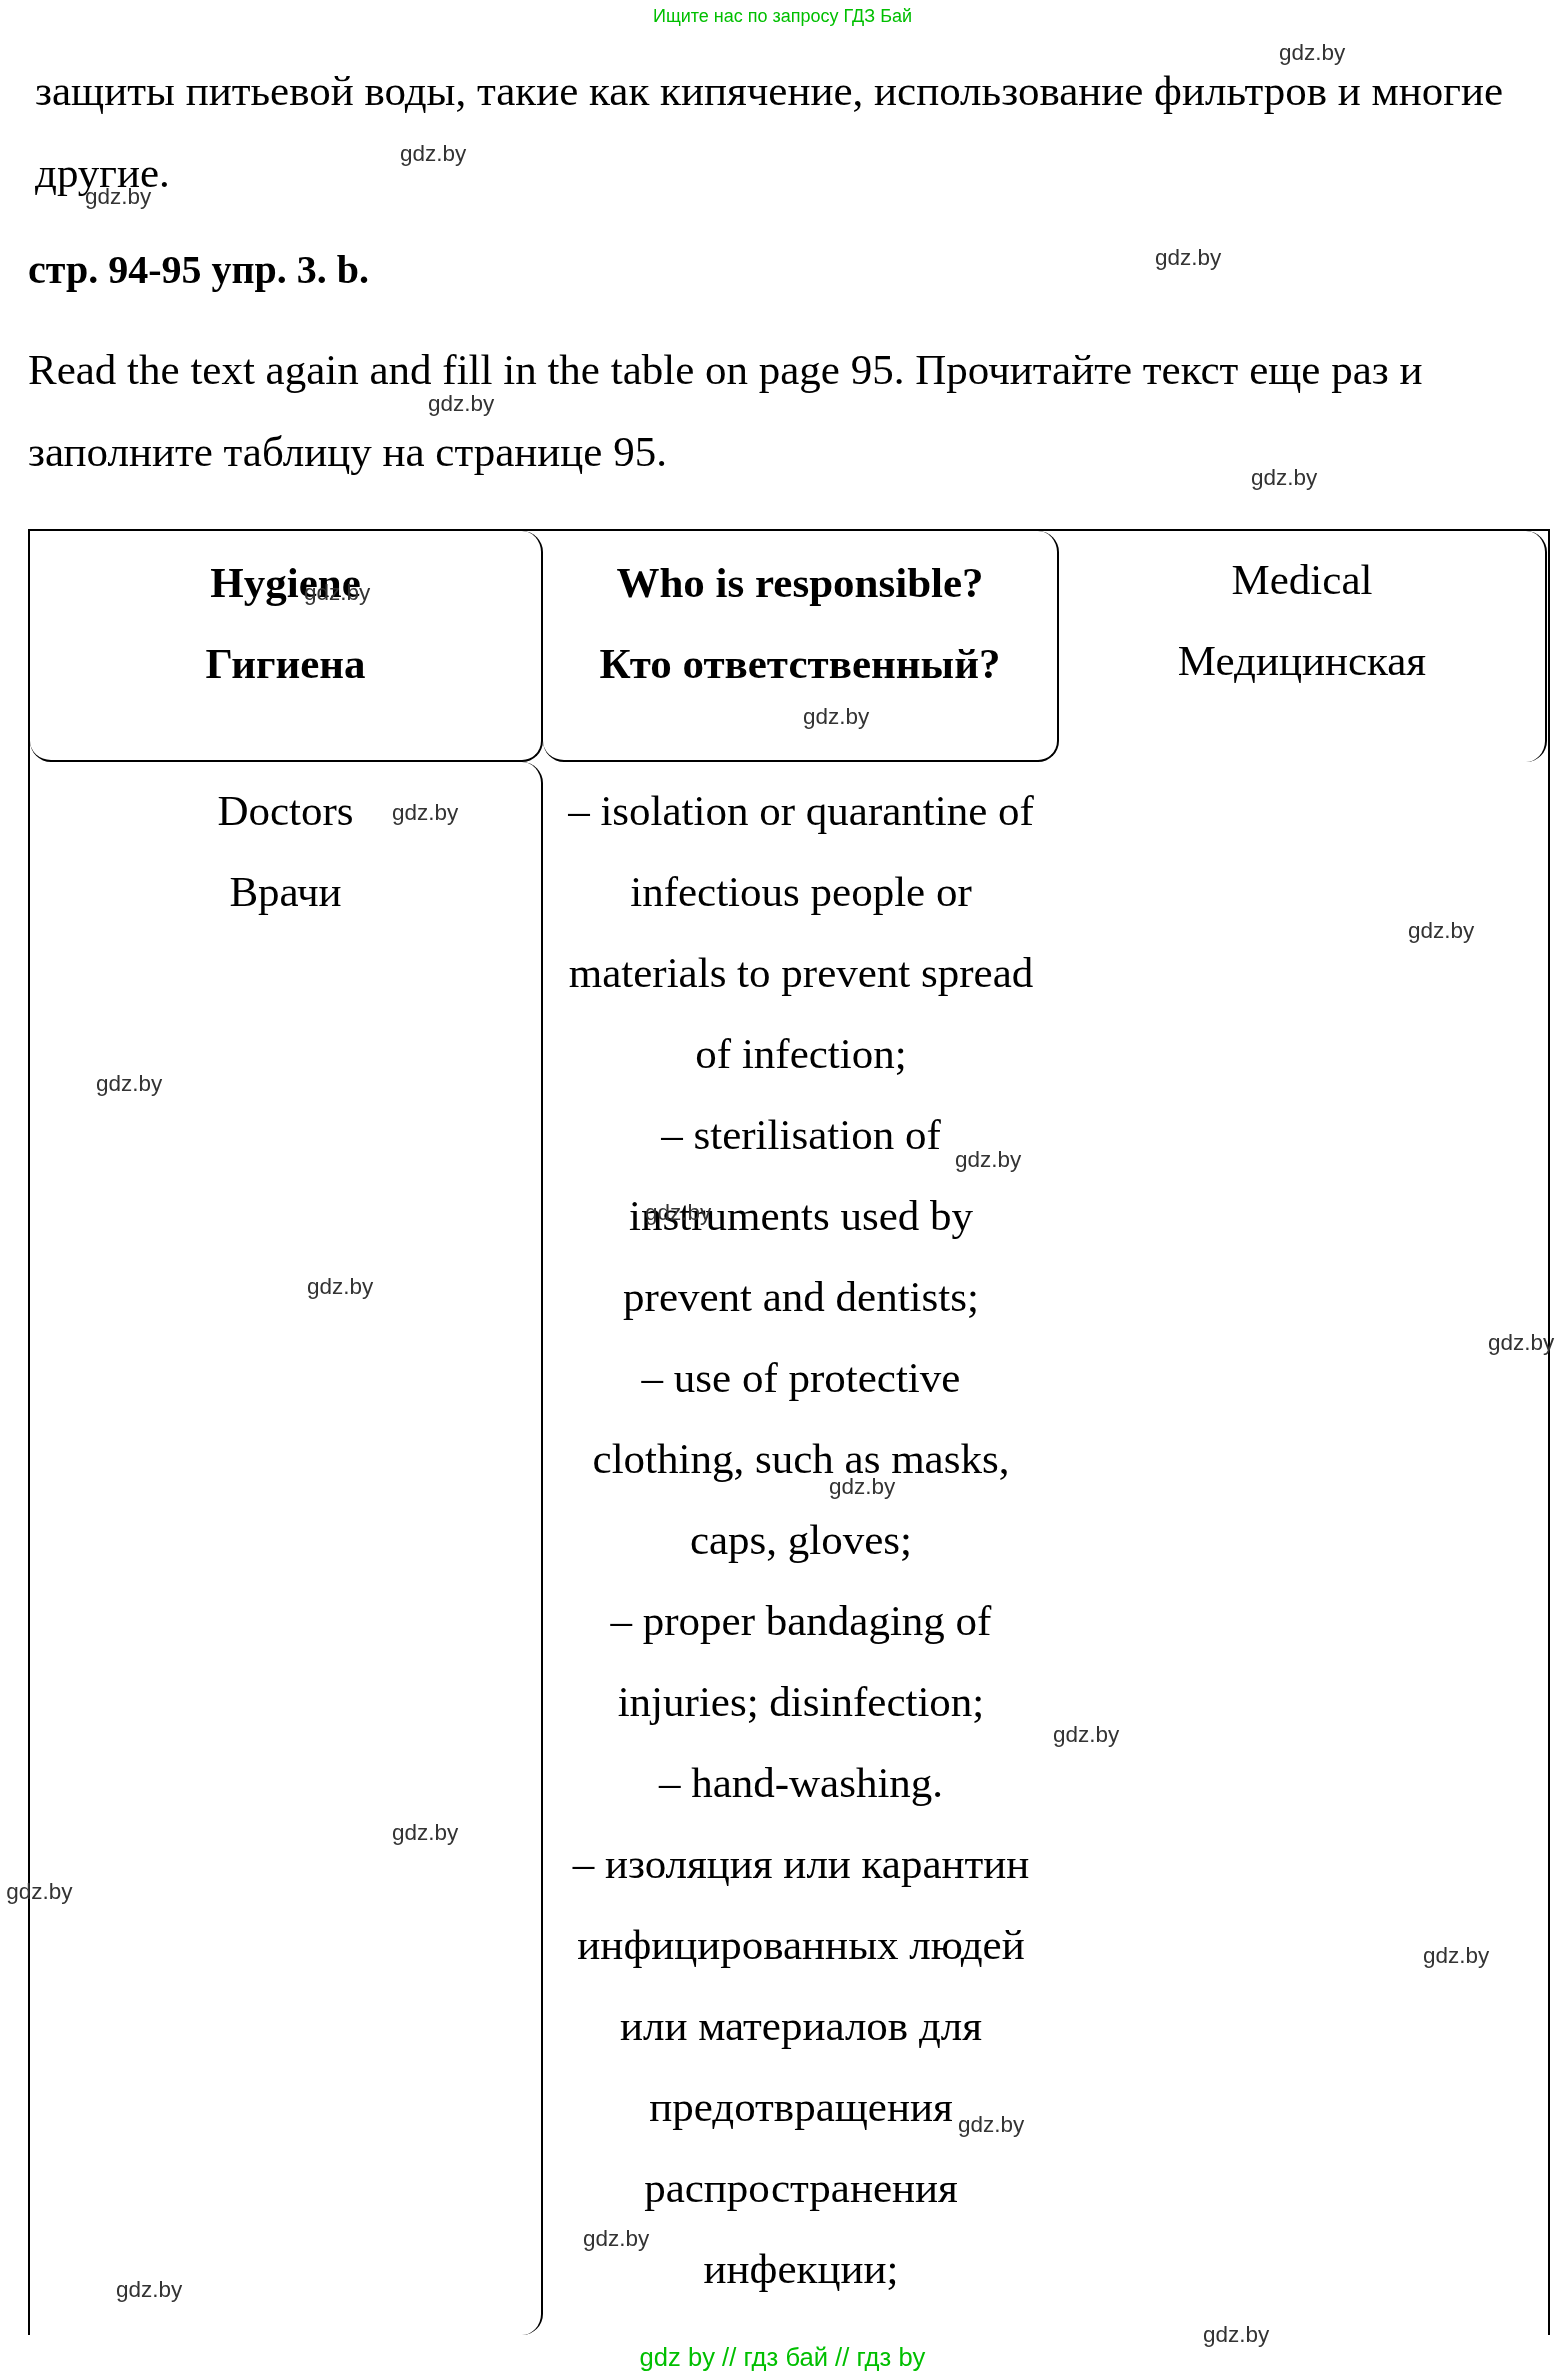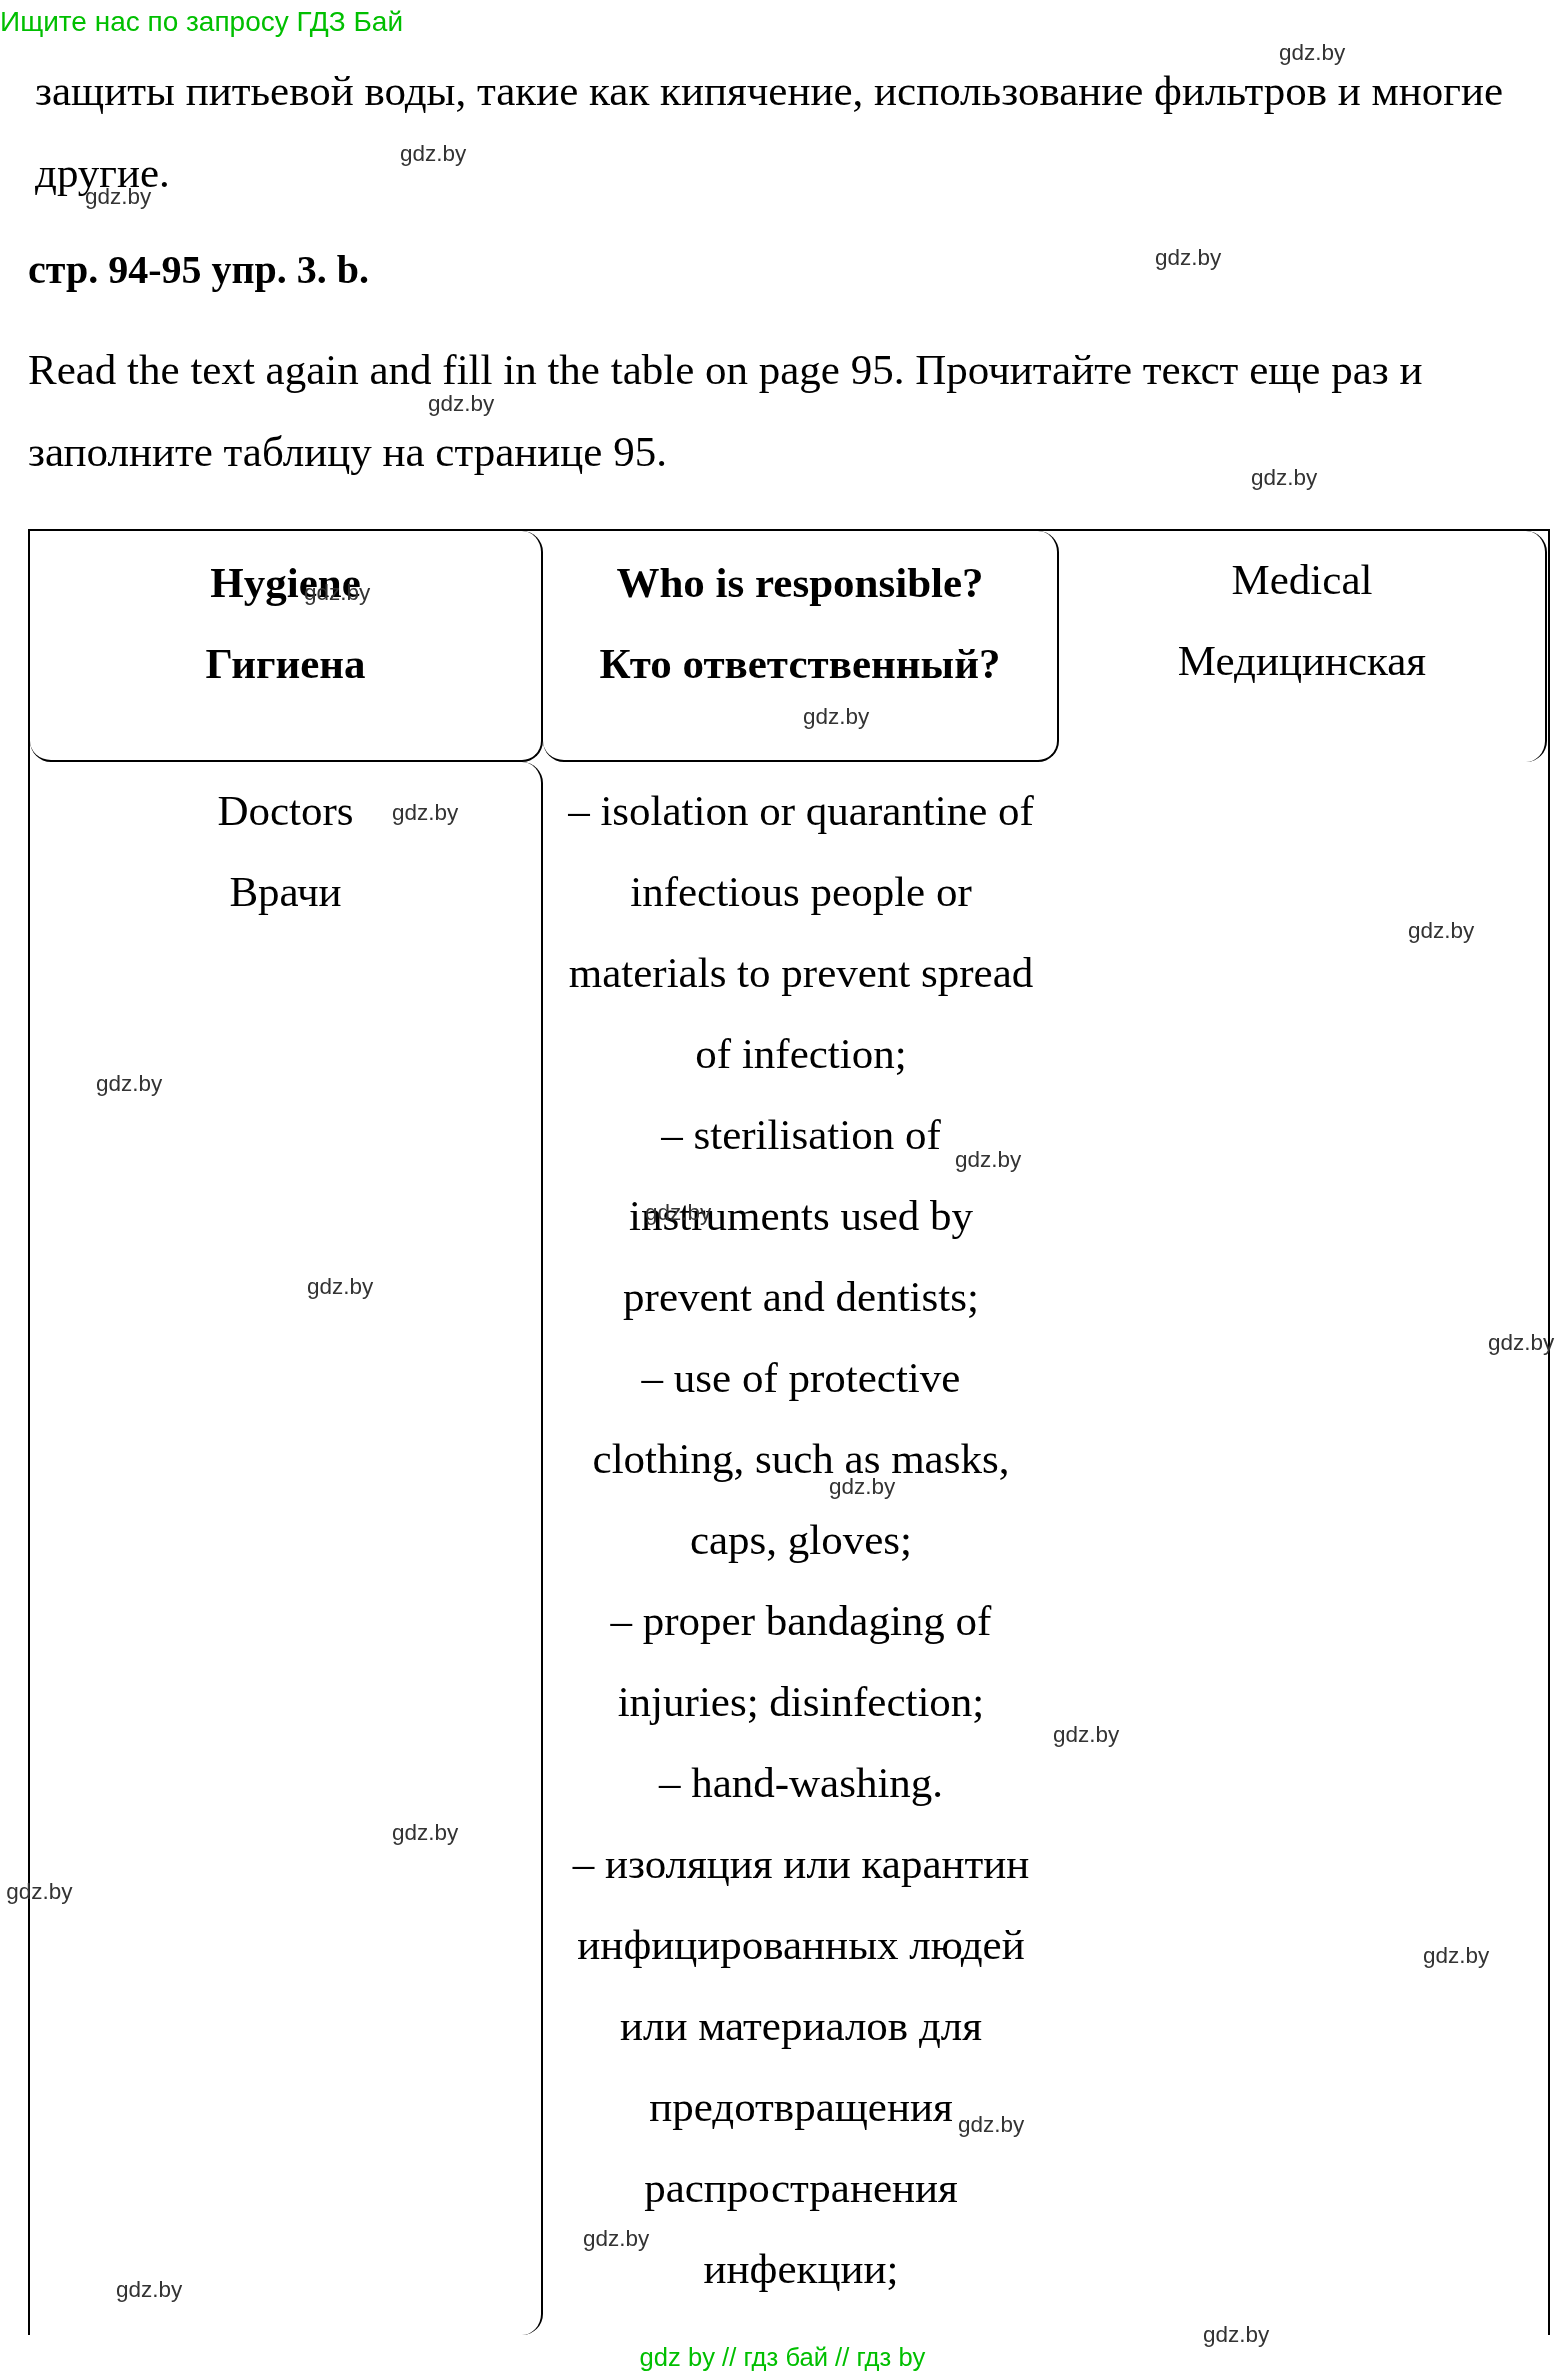--- a/index.html
+++ b/index.html
@@ -9,22 +9,23 @@
     width:1565px;
     height:2377px;
     overflow:hidden;
     font-family:"Liberation Serif", serif;
     color:#000000;
   }
   .banner {
     position:absolute;
     top:6.2px; left:0;
     width:100%;
+    text-align:center;
     font-family:"Liberation Sans", sans-serif;
-    font-size:28px;
+    font-size:18px;
     color:#00bf00;
   }
   .footer {
     position:absolute;
     bottom:4.7px; left:0;
     width:100%;
     text-align:center;
     font-family:"Liberation Sans", sans-serif;
     font-size:25.6px;
     color:#00bf00;

